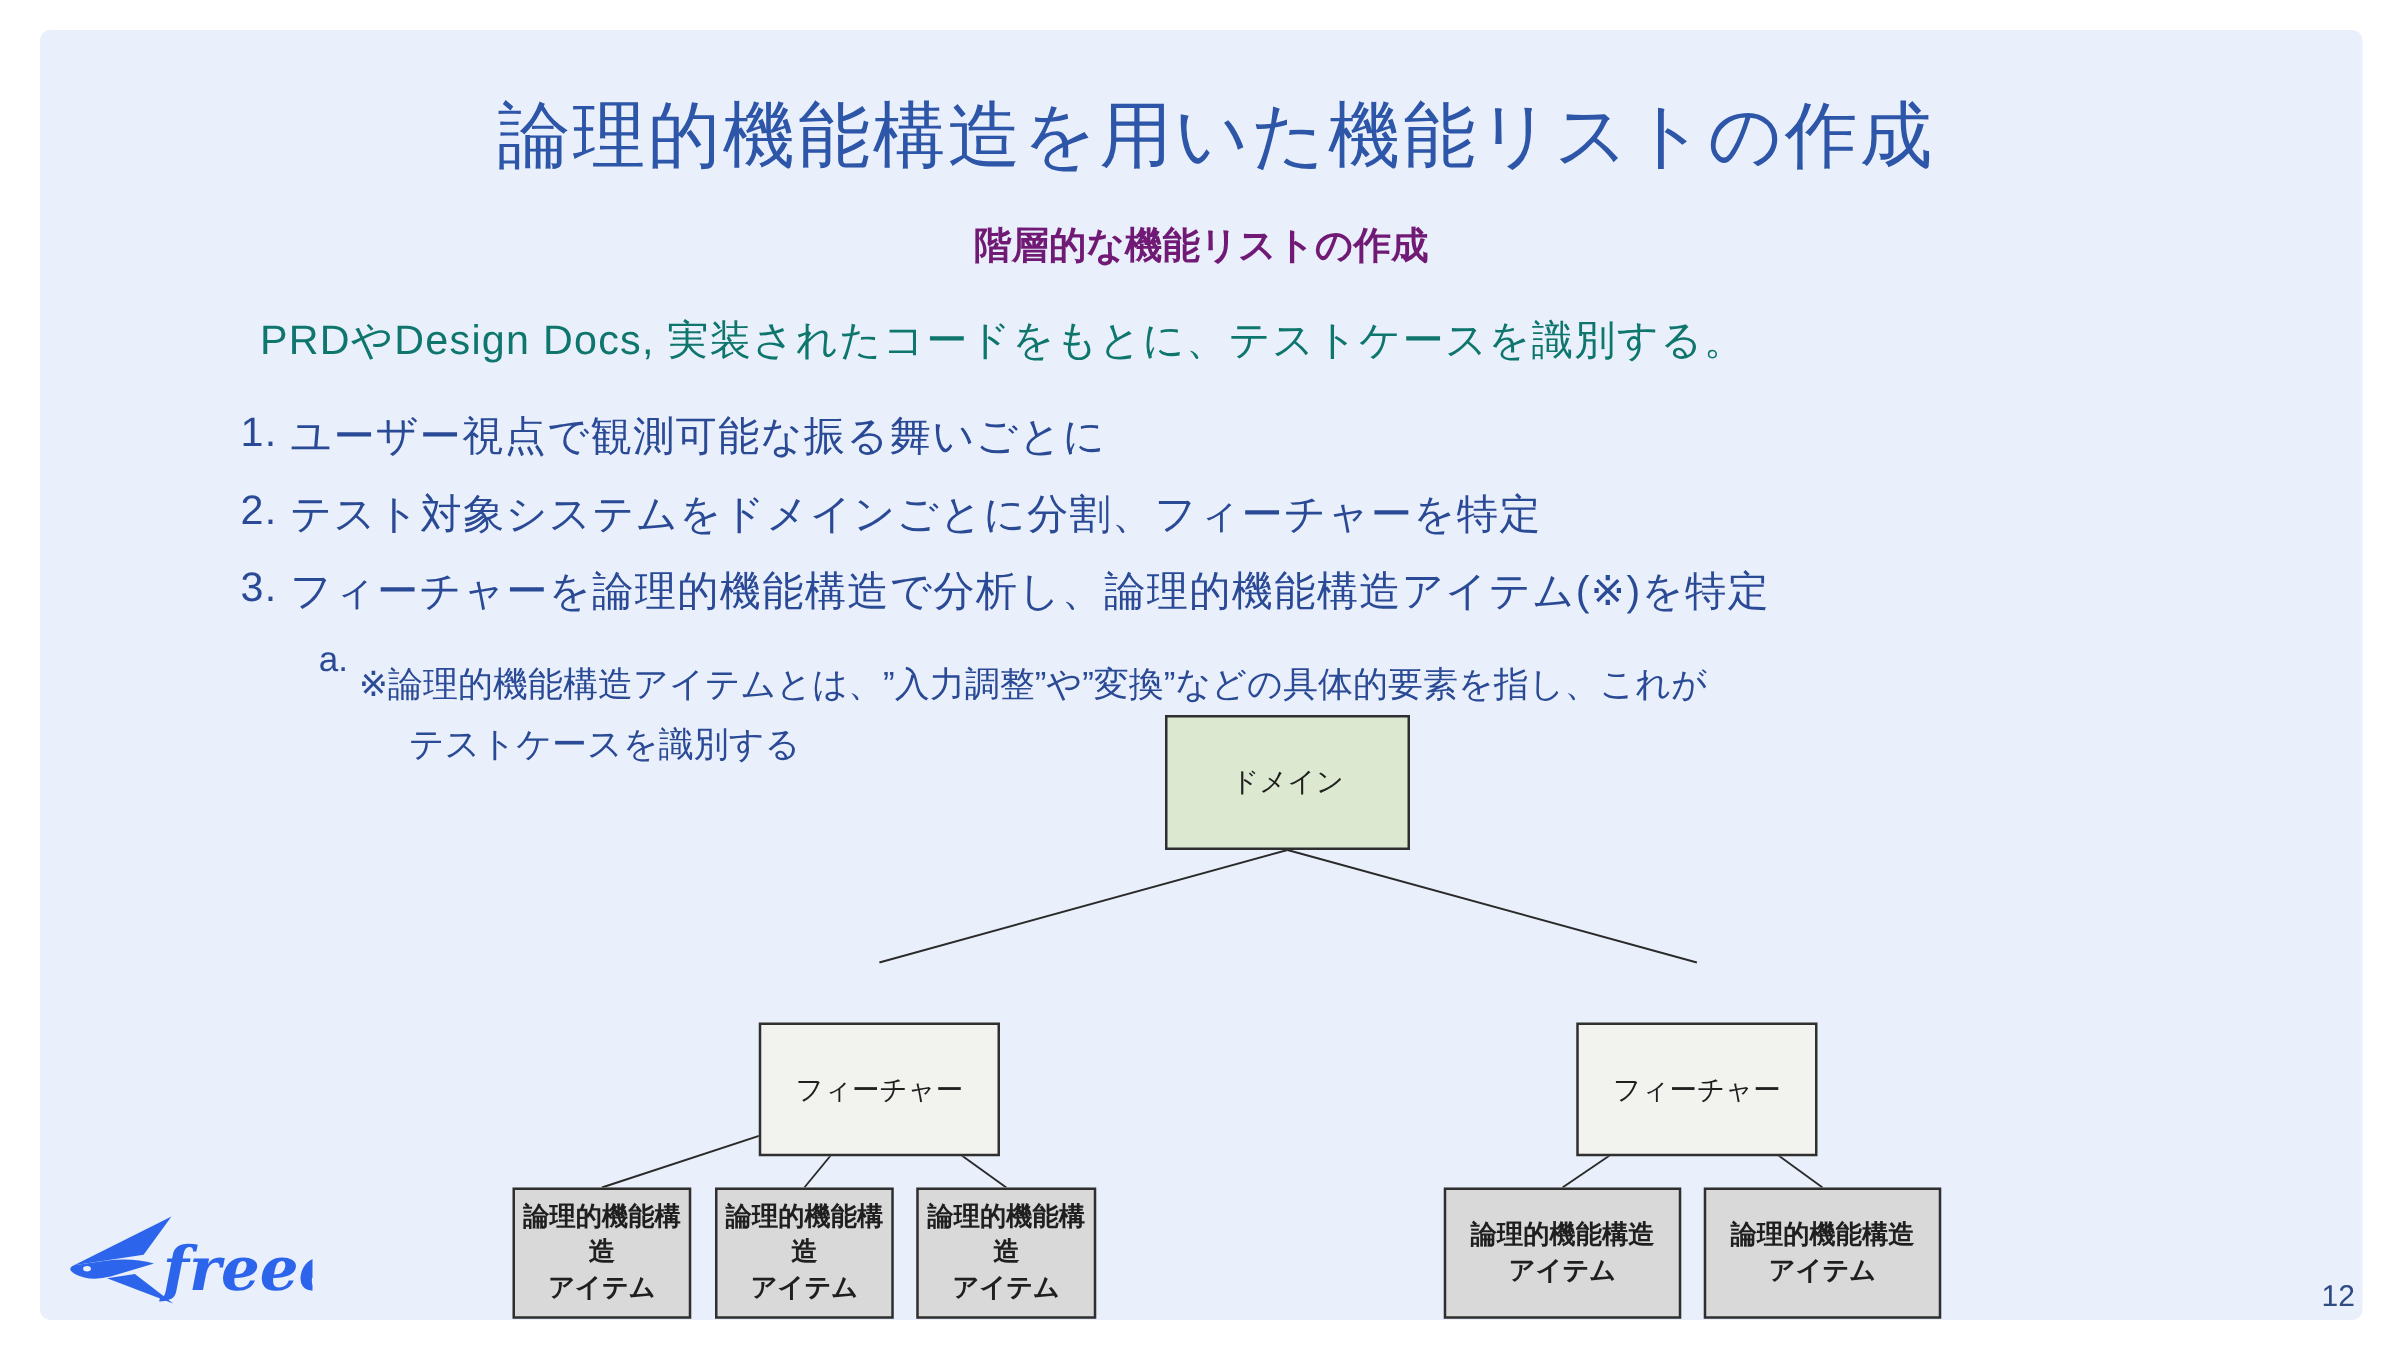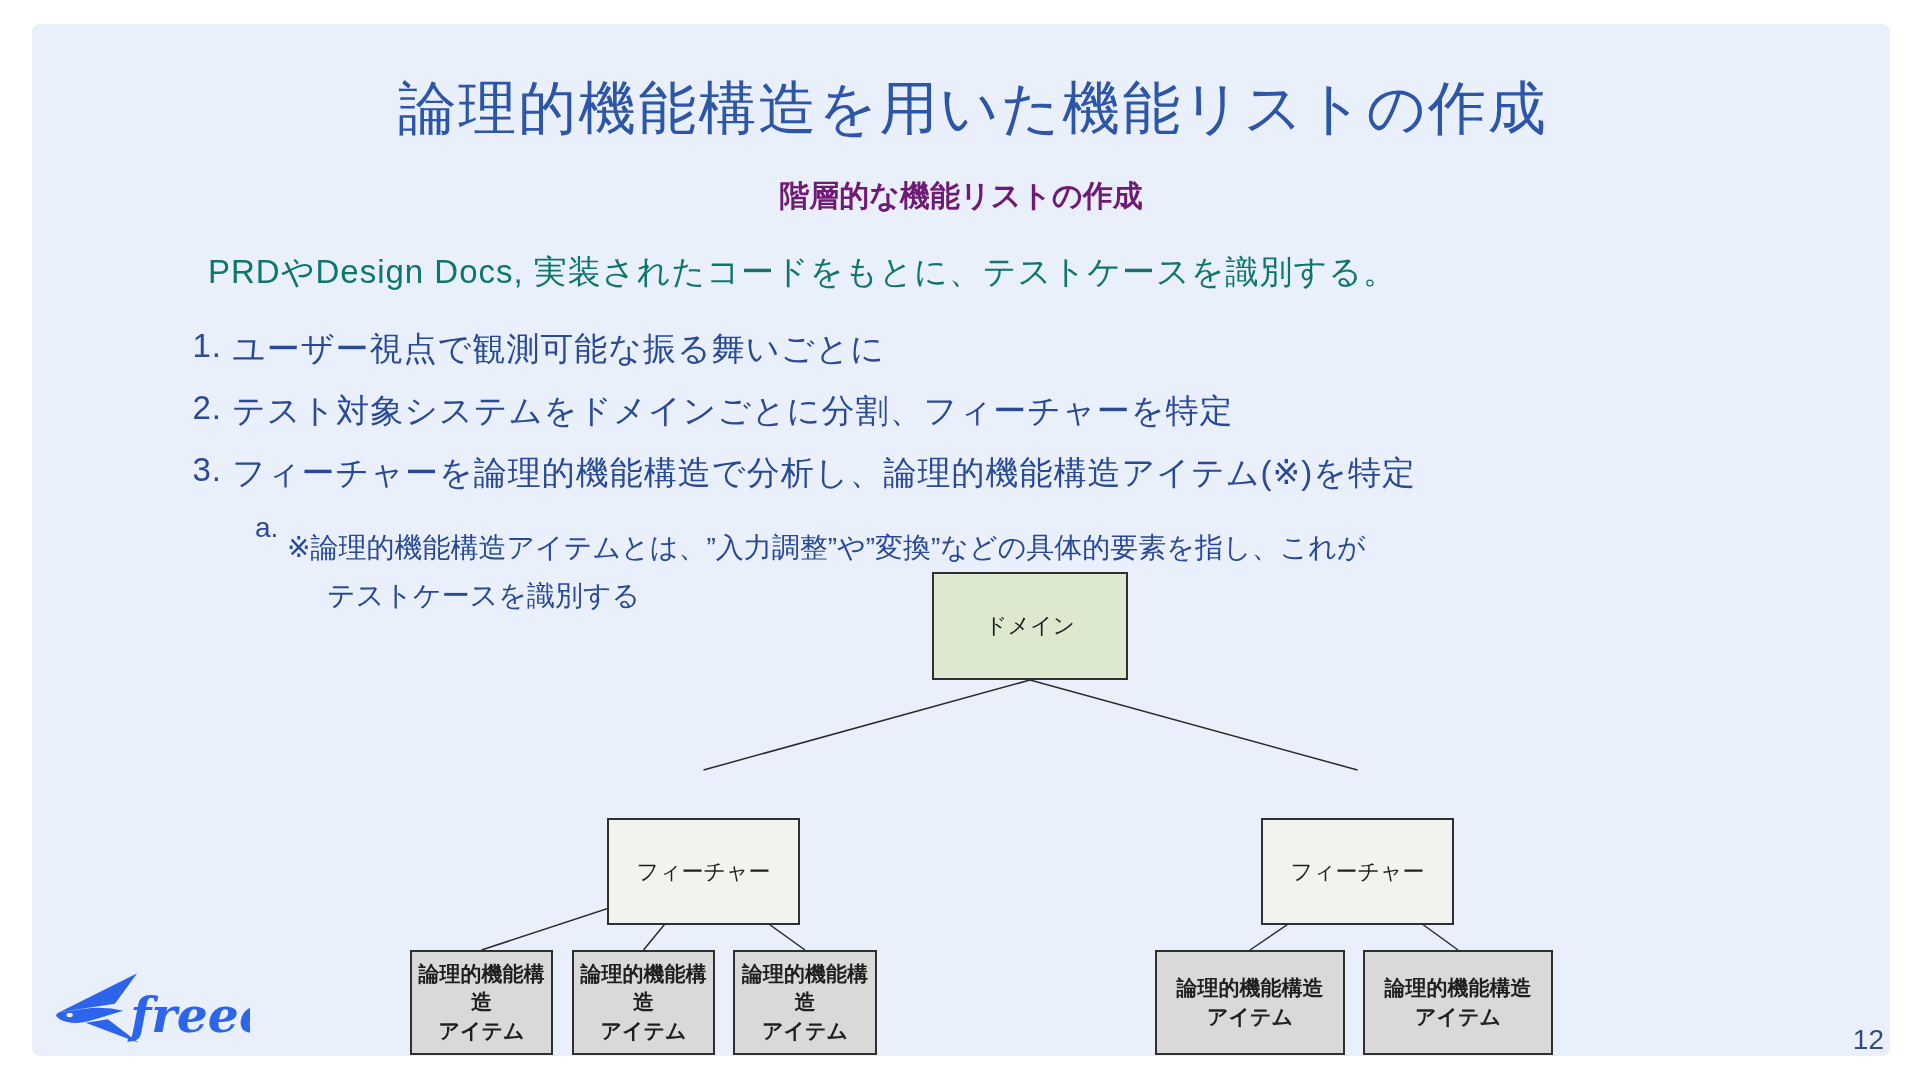--- a/index.html
+++ b/index.html
@@ -44,21 +44,21 @@
   .item-box {
     top:926px; height:105px; background:#d9d9d9;
     font-size:21px; font-weight:600; line-height:1.35; white-space:pre-line;
   }
   .item-1 { left:378px;  width:143px; }
   .item-2 { left:540px;  width:143px; }
   .item-3 { left:701px;  width:144px; }
   .item-4 { left:1123px; width:190px; }
   .item-5 { left:1331px; width:190px; }
   .logo { position:absolute; left:23px; top:948px; width:195px; height:72px; }
-  .pagenum { position:absolute; left:1796px; top:1000px; width:56px; text-align:right; font-size:28px; color:#2f4b82; }
+  .pagenum { position:absolute; left:1796px; top:1000px; width:56px; text-align:right; font-size:24px; color:#2f4b82; }
 </style>
 </head>
 <body>
 
 <div class="page">
   <div class="slide">
 
     <h1 class="title">論理的機能構造を用いた機能リストの作成</h1>
     <h2 class="subtitle">階層的な機能リストの作成</h2>
     <p class="intro">PRDやDesign Docs, 実装されたコードをもとに、テストケースを識別する。</p>

